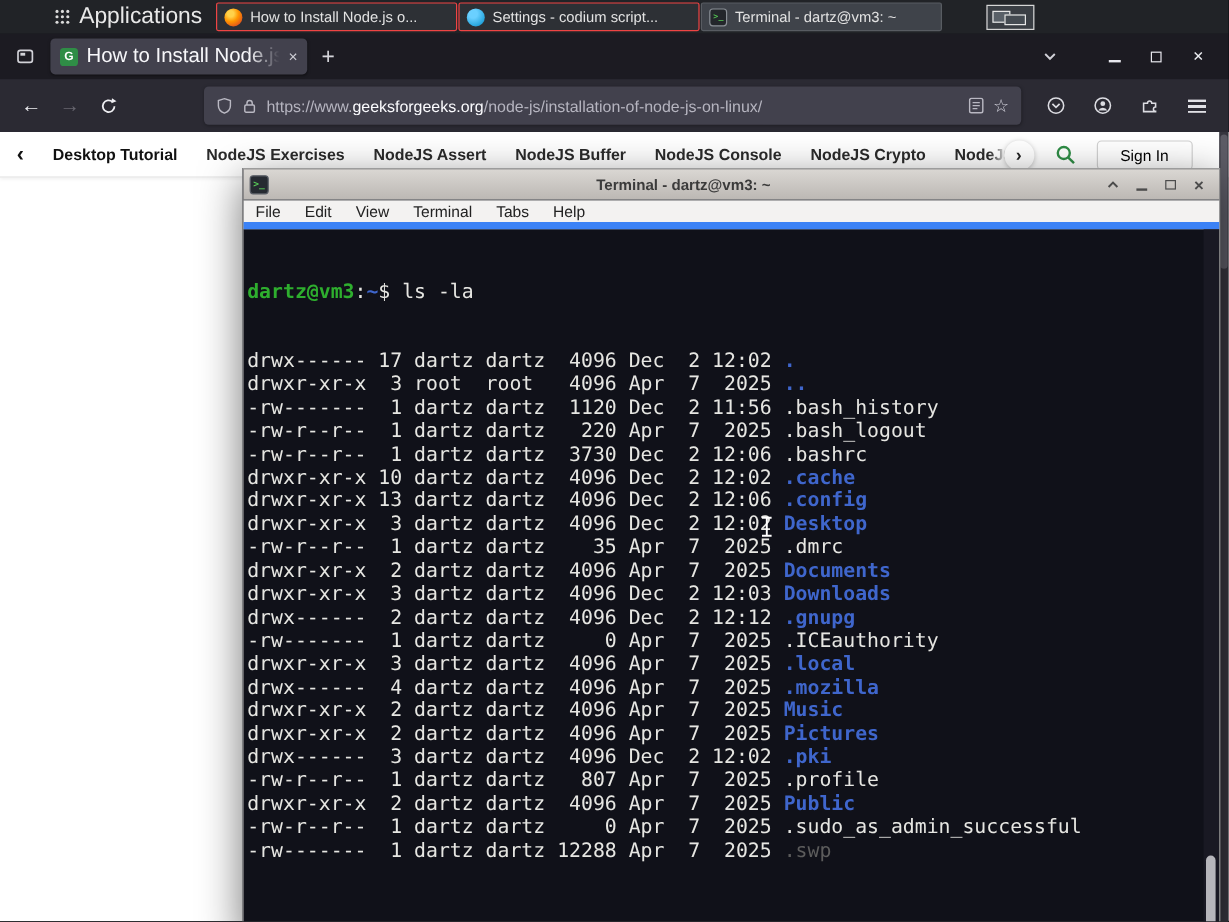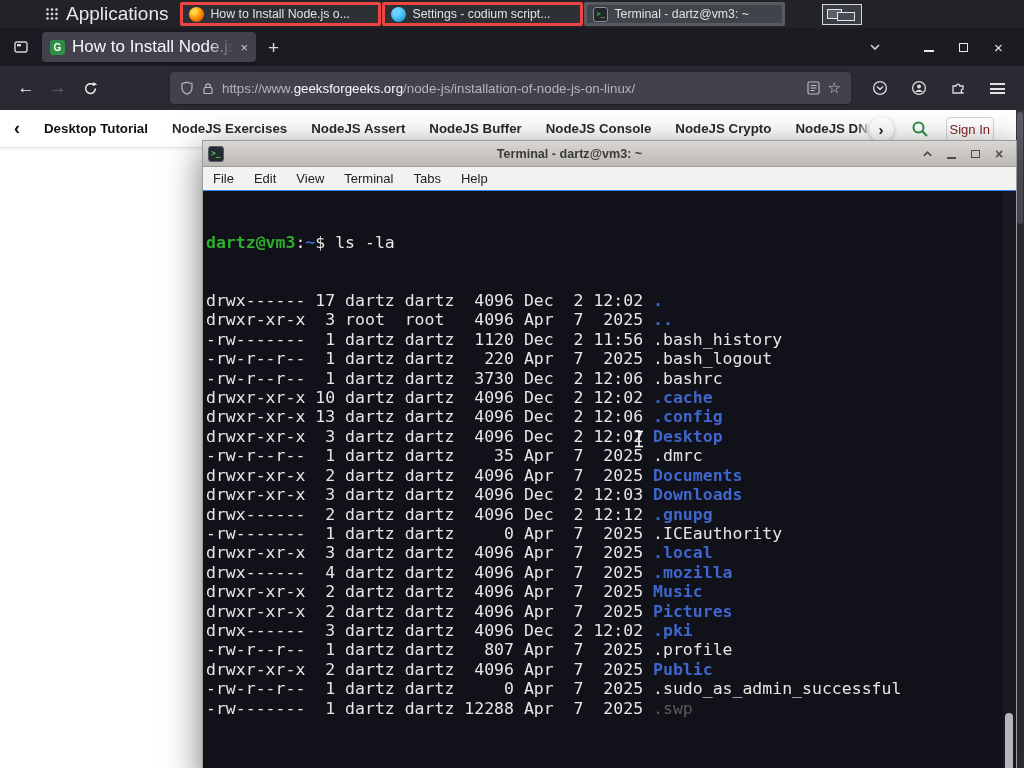--- a/index.html
+++ b/index.html
@@ -4,21 +4,21 @@
 <style>
   *{margin:0;padding:0;box-sizing:border-box;}
   html,body{width:1024px;height:768px;overflow:hidden;background:#000;}
   body{font-family:"Liberation Sans",sans-serif;}
   .stage{position:relative;width:1024px;height:768px;overflow:hidden;background:#15151b;}
 
   
   .panel{position:absolute;left:0;top:0;width:1024px;height:28px;background:var(--panel-background,#212327);display:flex;align-items:center;color:#e8e8e8;z-index:10;}
   .apps-btn{display:flex;align-items:center;gap:7px;padding:0 12px 0 9px;height:100%;font-size:19px;cursor:default;margin-left:36px;}
   .taskbar{display:flex;align-items:center;height:100%;}
-  .task-btn{width:201px;height:24px;margin-right:1px;background:#2d3035;border:3px solid #ef4444;border-radius:2px;display:flex;align-items:center;gap:6px;padding:0 6px;font-size:12.3px;color:#e2e2e2;overflow:hidden;}
+  .task-btn{width:201px;height:24px;margin-right:1px;background:#2d3035;border:1px solid #ef4444;border-radius:2px;display:flex;align-items:center;gap:6px;padding:0 6px;font-size:12.3px;color:#e2e2e2;overflow:hidden;}
   .task-btn.active{background:#3f434a;border-color:#585c62;}
   .task-label{white-space:nowrap;overflow:hidden;flex:1;}
   .task-icon{width:15px;height:15px;border-radius:50%;flex:0 0 auto;}
   .icon-firefox{background:radial-gradient(circle at 35% 30%,#ffd24a 0 18%,#ff9500 45%,#e0521d 80%);}
   .icon-codium{background:radial-gradient(circle at 35% 30%,#6ad0ff 0 25%,#2aa8e0 70%,#1478a8 100%);}
   .icon-terminal{border-radius:3px;background:#23262b;border:1px solid #8a8f96;position:relative;}
   .icon-terminal::after{content:">_";position:absolute;left:2px;top:2px;font:bold 7px "DejaVu Sans Mono",monospace;color:#52c452;}
   .pager{margin-left:36px;width:40px;height:21px;border:1px solid #d6d6d6;background:#3a3e44;position:relative;flex:0 0 auto;}
   .pager .w1{position:absolute;left:4px;top:4px;width:15px;height:10px;border:1px solid #e6e6e6;background:#596068;}
   .pager .w2{position:absolute;left:14px;top:7px;width:18px;height:9px;border:1px solid #e6e6e6;background:#454b52;}
@@ -56,37 +56,37 @@
   .hamburger{width:15px;height:11px;background:linear-gradient(#e1e1e6 0 2px,transparent 2px 4.6px,#e1e1e6 4.6px 6.6px,transparent 6.6px 9.2px,#e1e1e6 9.2px 11px);}
 
   .content{position:absolute;left:0;top:82px;width:1024px;height:658px;background:#fff;}
   .gfg-nav{position:relative;height:38px;background:#fff;border-bottom:1px solid #e4e4e4;box-shadow:0 1px 3px rgba(0,0,0,.07);display:flex;align-items:center;gap:24px;padding:0 200px 0 14px;overflow:hidden;font-size:13.3px;color:#2b2b2b;}
   .gfg-chevron{font-size:18px;font-weight:bold;color:#111;flex:0 0 auto;}
   .gfg-active{font-weight:bold;color:#111;white-space:nowrap;flex:0 0 auto;}
   .gfg-links{display:flex;align-items:center;gap:24px;font-weight:bold;}
   .gfg-link{white-space:nowrap;flex:0 0 auto;color:#2b2b2b;text-decoration:none;}
   .gfg-right{position:absolute;right:0;top:0;height:38px;display:flex;align-items:center;gap:17px;padding:0 30px 0 12px;background:linear-gradient(to right,rgba(255,255,255,0),#fff 14px);}
   .circle-btn{width:25px;height:25px;border-radius:50%;background:#fff;box-shadow:0 1px 4px rgba(0,0,0,.25);display:flex;align-items:center;justify-content:center;font-size:15px;font-weight:bold;color:#222;flex:0 0 auto;}
-  .signin-btn{border:1px solid #d2d2d2;border-radius:4px;padding:4px 3px;font-size:13px;color:#7f1d1d;background:#fff;white-space:nowrap;}
+  .signin-btn{border:1px solid #d2d2d2;border-radius:4px;padding:4px 19px;font-size:13px;color:#000000;background:#fff;white-space:nowrap;}
   .page-body{height:619px;background:#fff;}
   .ff-scrollbar{position:absolute;right:0;top:0;width:8px;height:658px;background:#36353e;}
   .ff-scroll-thumb{position:absolute;left:1px;top:2px;width:6px;height:112px;border-radius:3px;background:#5d5c66;}
 
   
   .terminal{position:absolute;left:202px;top:140px;width:815px;height:640px;border:1px solid #9c9c9c;box-shadow:0 10px 34px rgba(0,0,0,.55);z-index:20;display:flex;flex-direction:column;background:var(--terminal-background,#101119);}
   .titlebar{height:26px;background:linear-gradient(#dad7d3,#bcb8b4);display:flex;align-items:center;padding:0 5px;border-bottom:1px solid #9a9a9a;flex:0 0 auto;}
   .term-app-icon{width:16px;height:16px;border-radius:3px;background:#262a31;border:1px solid #565b63;position:relative;flex:0 0 auto;}
   .term-app-icon::after{content:">_";position:absolute;left:2px;top:2px;font:bold 8px "DejaVu Sans Mono",monospace;color:#57c957;}
   .title-text{flex:1;text-align:center;font-size:12.6px;font-weight:bold;color:#3b3b3b;white-space:nowrap;overflow:hidden;}
   .tb-btns{display:flex;align-items:center;flex:0 0 auto;}
   .tb-btns > div{width:24px;height:22px;display:flex;align-items:center;justify-content:center;color:#4c4c4c;}
   .tb-max{width:9px;height:8px;border:1.5px solid #4c4c4c;}
   .tb-min{width:9px;height:2px;background:#4c4c4c;margin-top:8px;}
   .tb-close{font-size:14px;font-weight:bold;}
-  .menubar{height:24px;background:#f3f2f1;display:flex;align-items:center;border-bottom:1px solid #3b82f6;flex:0 0 auto;}
+  .menubar{height:24px;background:#f3f2f1;display:flex;align-items:center;border-bottom:6px solid #3b82f6;flex:0 0 auto;}
   .tmenu-item{padding:0 10px;font-size:13px;color:#222;}
   .term-body{position:relative;flex:1;overflow:hidden;}
   .term-text{position:absolute;left:3px;top:3px;right:15px;bottom:0;font-family:"DejaVu Sans Mono",monospace;font-size:16.5px;line-height:19.4px;color:#e6e6e2;white-space:pre;overflow:hidden;}
   .p-user{color:var(--terminal-prompt-green,#2eae2e);font-weight:bold;}
   .p-path{color:var(--terminal-dir-blue,#3f66cc);font-weight:bold;}
   .name-dir{color:var(--terminal-dir-blue,#3f66cc);font-weight:bold;}
   .name-dim{color:#5c5c5c;}
   .name-file{color:#e6e6e2;}
   .term-scrollbar{position:absolute;right:0;top:0;width:13px;height:100%;background:#191923;}
   .term-scroll-thumb{position:absolute;left:2px;bottom:4px;width:8px;height:62px;border-radius:4px;background:#b6b6bb;}

